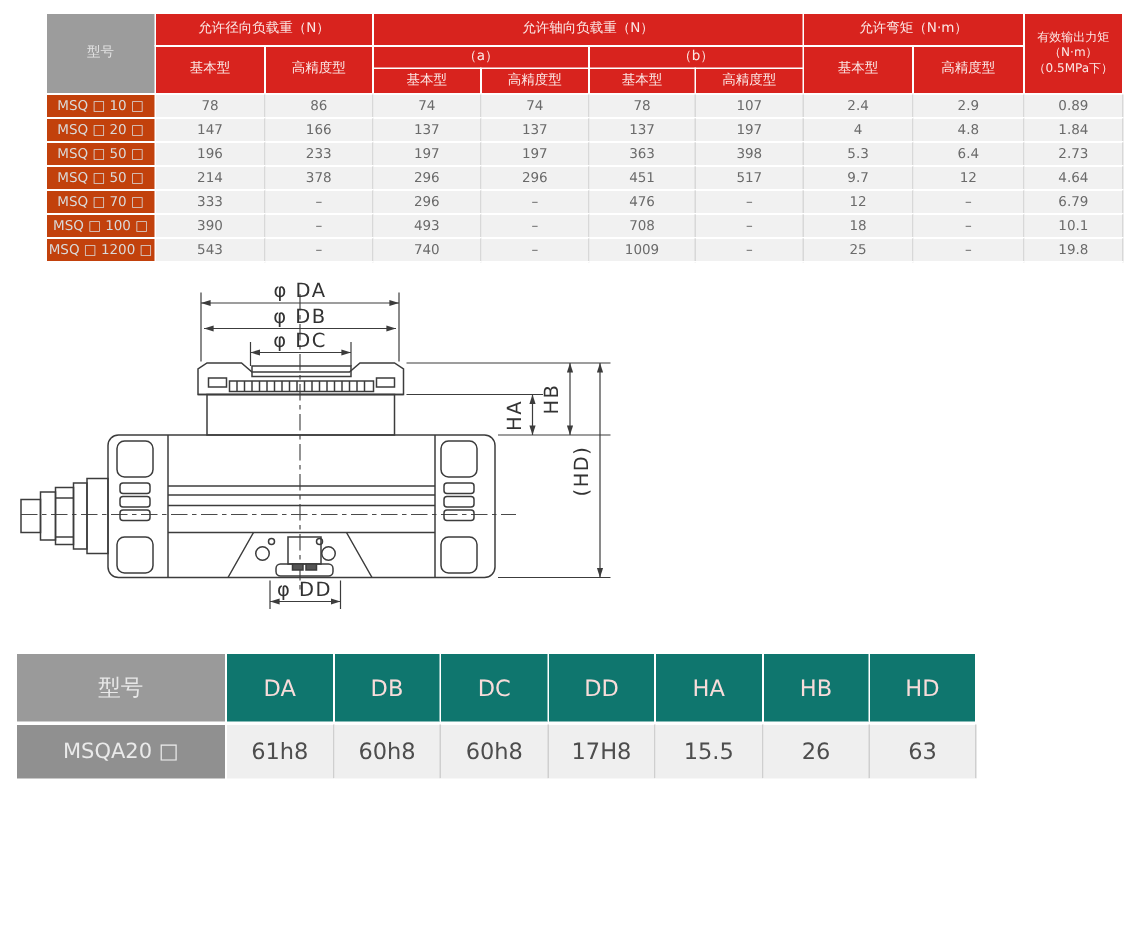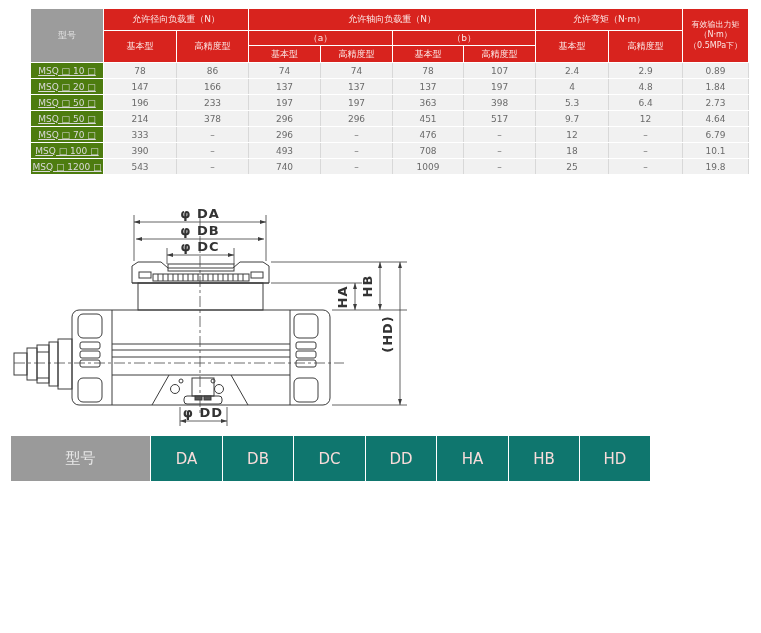--- a/index.html
+++ b/index.html
@@ -12,32 +12,32 @@
   table{border-collapse:collapse;table-layout:fixed;}
   .t-top{position:absolute;left:30px;top:8px;width:718px;}
   .t-top th,.t-top td{padding:0;text-align:center;vertical-align:middle;border:1px solid #ffffff;overflow:hidden;}
   .t-top th{background:#d8231e;color:#fbe7e5;font-weight:normal;font-size:9px;line-height:1.15;}
   .t-top th.mh{background:#9c9c9c;color:#e3e3e3;}
   .t-top th.out div{font-size:8px;line-height:1.3;}
   .t-top tr.h1 th{height:21px;}
   .t-top tr.h2 th{height:14px;}
   .t-top tr.h3 th{height:16px;}
   .t-top td{height:15px;font-size:9px;}
-  .t-top td.model{background:#4d7c0f;color:#dadada;text-decoration:underline;}
+  .t-top td.model{background:#c2410c;color:#dadada;}
   .t-top td.val{background:#f1f1f1;color:#6a6a6a;border-left:1px solid #d8d8d8;border-right:1px solid #d8d8d8;}
   
   .t-bot{position:absolute;left:10px;top:435px;width:640px;}
   .t-bot th,.t-bot td{padding:0;text-align:center;vertical-align:middle;border:1px solid #ffffff;overflow:hidden;}
   .t-bot th{background:#0f766e;color:#f8dcda;font-weight:normal;font-size:15px;height:45px;}
   .t-bot th.mh{background:#9a9a9a;color:#e8e8e8;font-size:15px;}
   .t-bot td{height:36px;font-size:15px;border-top:2px solid #fff;border-bottom:2px solid #fff;}
   .t-bot td.model{background:#909090;color:#eaeaea;font-size:14px;}
   .t-bot td.val{background:#efefef;color:#4d4d4d;border-left:1px solid #cfcfcf;border-right:1px solid #cfcfcf;}
   
-  .drawing{position:absolute;left:12px;top:202px;width:420px;height:245px;font-weight:bold;}
+  .drawing{position:absolute;left:12px;top:182px;width:420px;height:245px;}
   .drawing svg{display:block;}
   .dim-text{font-family:"DejaVu Sans","Liberation Sans",sans-serif;font-size:13px;fill:#333;letter-spacing:1px;}
 </style>
 </head>
 <body>
 
 <table class="t-top">
   <colgroup>
     <col style="width:73px">
       <col style="width:73px">
@@ -280,14 +280,24 @@
       <th>DA</th>
       <th>DB</th>
       <th>DC</th>
       <th>DD</th>
       <th>HA</th>
       <th>HB</th>
       <th>HD</th>
     </tr>
   </thead>
   <tbody id="bot-body">
+      <tr>
+        <td class="model">MSQA20 □</td>
+        <td class="val">61h8</td>
+        <td class="val">60h8</td>
+        <td class="val">60h8</td>
+        <td class="val">17H8</td>
+        <td class="val">15.5</td>
+        <td class="val">26</td>
+        <td class="val">63</td>
+      </tr>
     </tbody>
 </table>
 
 </body></html>

